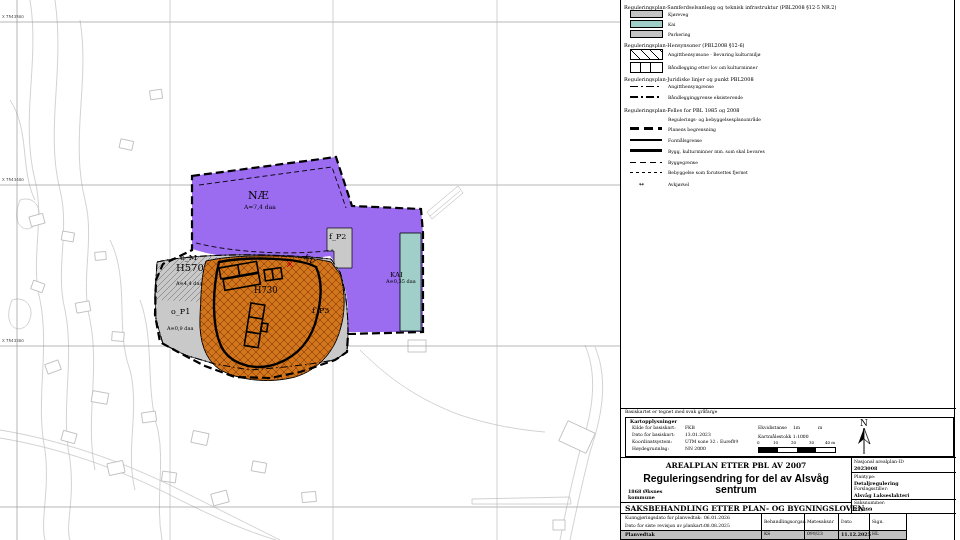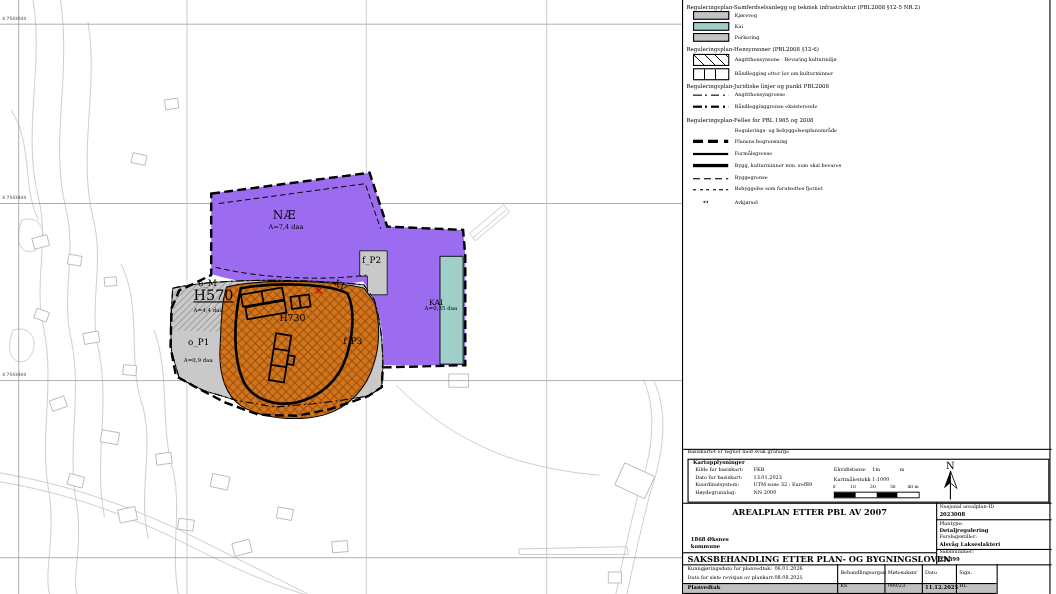--- a/index.html
+++ b/index.html
@@ -166,21 +166,21 @@
     <div class="abs coord-label" style="left:2px;top:178px;">X 7543400</div>
     <div class="abs coord-label" style="left:2px;top:339px;">X 7543300</div>
 
     
     <div class="abs zone-label" style="left:248px;top:190px;font-size:11px;">NÆ</div>
     <div class="abs zone-label" style="left:244px;top:204px;font-size:6px;">A=7,4 daa</div>
     <div class="abs zone-label" style="left:329px;top:233px;font-size:8px;">f_P2</div>
     <div class="abs zone-label" style="left:303px;top:256px;font-size:8px;transform:rotate(36deg);">KV</div>
     <div class="abs zone-label" style="left:390px;top:272px;font-size:7px;">KAI</div>
     <div class="abs zone-label" style="left:386px;top:279px;font-size:5px;">A=0,35 daa</div>
-    <div class="abs zone-label" style="left:176px;top:263px;font-size:13px;text-decoration:underline;">H570</div>
+    <div class="abs zone-label" style="left:176px;top:263px;font-size:10px;">H570</div>
     <div class="abs zone-label" style="left:180px;top:254px;font-size:8px;">o_M</div>
     <div class="abs zone-label" style="left:176px;top:281px;font-size:5px;">A=4,4 daa</div>
     <div class="abs zone-label" style="left:254px;top:286px;font-size:8.5px;">H730</div>
     <div class="abs zone-label" style="left:171px;top:308px;font-size:8px;">o_P1</div>
     <div class="abs zone-label" style="left:167px;top:326px;font-size:5px;">A=0,9 daa</div>
     <div class="abs zone-label" style="left:312px;top:307px;font-size:8px;">f_P3</div>
   </div>
 
   <div id="legend-panel">
 
@@ -253,20 +253,21 @@
       <text x="6" y="8" font-size="9" font-family="DejaVu Serif, serif">N</text>
       <line x1="10" y1="36" x2="10" y2="11" stroke="#000" stroke-width="1"></line>
       <path d="M10,10 L4,26 L10,21 Z" fill="#000"></path>
       <path d="M10,10 L16,26 L10,21 Z" fill="#fff" stroke="#000" stroke-width="0.8"></path>
     </svg>
 
     <div class="hline" style="left:0;top:457px;width:335px;"></div>
     <div class="vline" style="left:230px;top:457px;height:56px;"></div>
 
     <div class="abs" style="left:0;top:462px;width:230px;text-align:center;font-weight:bold;font-size:7.5px;font-family:'DejaVu Serif', serif;">AREALPLAN ETTER PBL AV 2007</div>
+    <div class="abs" style="left:0;top:473px;width:230px;text-align:center;font-weight:bold;font-size:10.5px;font-family:'Liberation Sans', sans-serif;">Reguleringsendring for del av Alsvåg sentrum</div>
     <div class="abs tiny-b" style="left:7px;top:489px;width:42px;white-space:normal;line-height:1.2;">1868 Øksnes kommune</div>
 
     <div class="hline" style="left:0;top:502px;width:230px;"></div>
     <div class="abs" style="left:4px;top:505px;font-weight:bold;font-size:7.5px;font-family:'DejaVu Serif', serif;white-space:nowrap;">SAKSBEHANDLING ETTER PLAN- OG BYGNINGSLOVEN</div>
 
     <div class="abs tiny" style="left:233px;top:460px;">Nasjonal arealplan-ID</div>
     <div class="abs tiny-b" style="left:233px;top:466px;">2023008</div>
     <div class="hline" style="left:230px;top:472px;width:105px;"></div>
     <div class="abs tiny" style="left:233px;top:475px;">Plantype:</div>
     <div class="abs tiny-b" style="left:233px;top:481px;">Detaljregulering</div>

